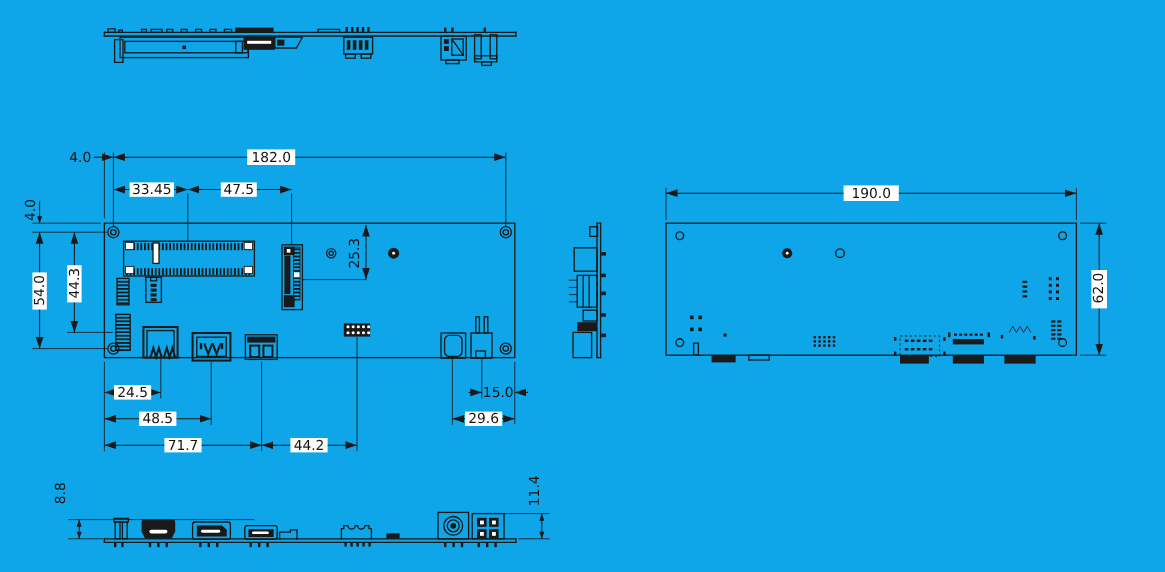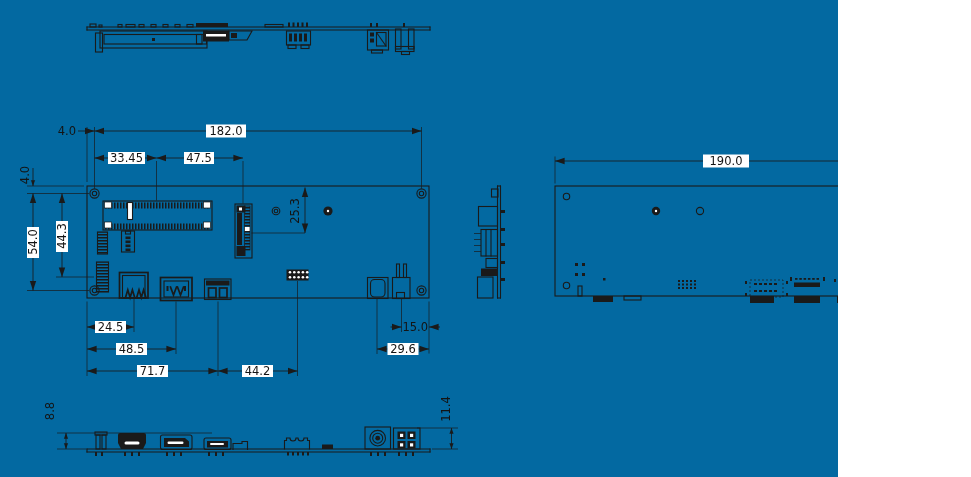--- a/index.html
+++ b/index.html
@@ -1,16 +1,16 @@
 <!DOCTYPE html>
 <html><head>
 <meta charset="utf-8">
 <style>
   html,body{margin:0;padding:0;background:#ffffff;}
-  .stage{width:838px;height:477px;position:relative;background:#0369a1;overflow:hidden;}
+  .stage{width:971px;height:477px;position:relative;background:#0ea5e9;overflow:hidden;}
   .s{stroke:#1a1a1a;fill:none;stroke-width:1.1;stroke-linecap:square;}
   .s2{stroke:#1a1a1a;fill:none;stroke-width:1.7;stroke-linecap:square;}
   .f{fill:#1a1a1a;stroke:none;}
   .fw{fill:#ffffff;stroke:none;}
   .d{stroke:#1a1a1a;stroke-width:.85;fill:none;}
   .x{stroke:#1a1a1a;stroke-width:.7;fill:none;}
   .t{font:11.5px "DejaVu Sans", sans-serif;fill:#141414;text-anchor:middle;}
   .te{font:11.5px "DejaVu Sans", sans-serif;fill:#141414;text-anchor:end;}
 </style>
 </head>

